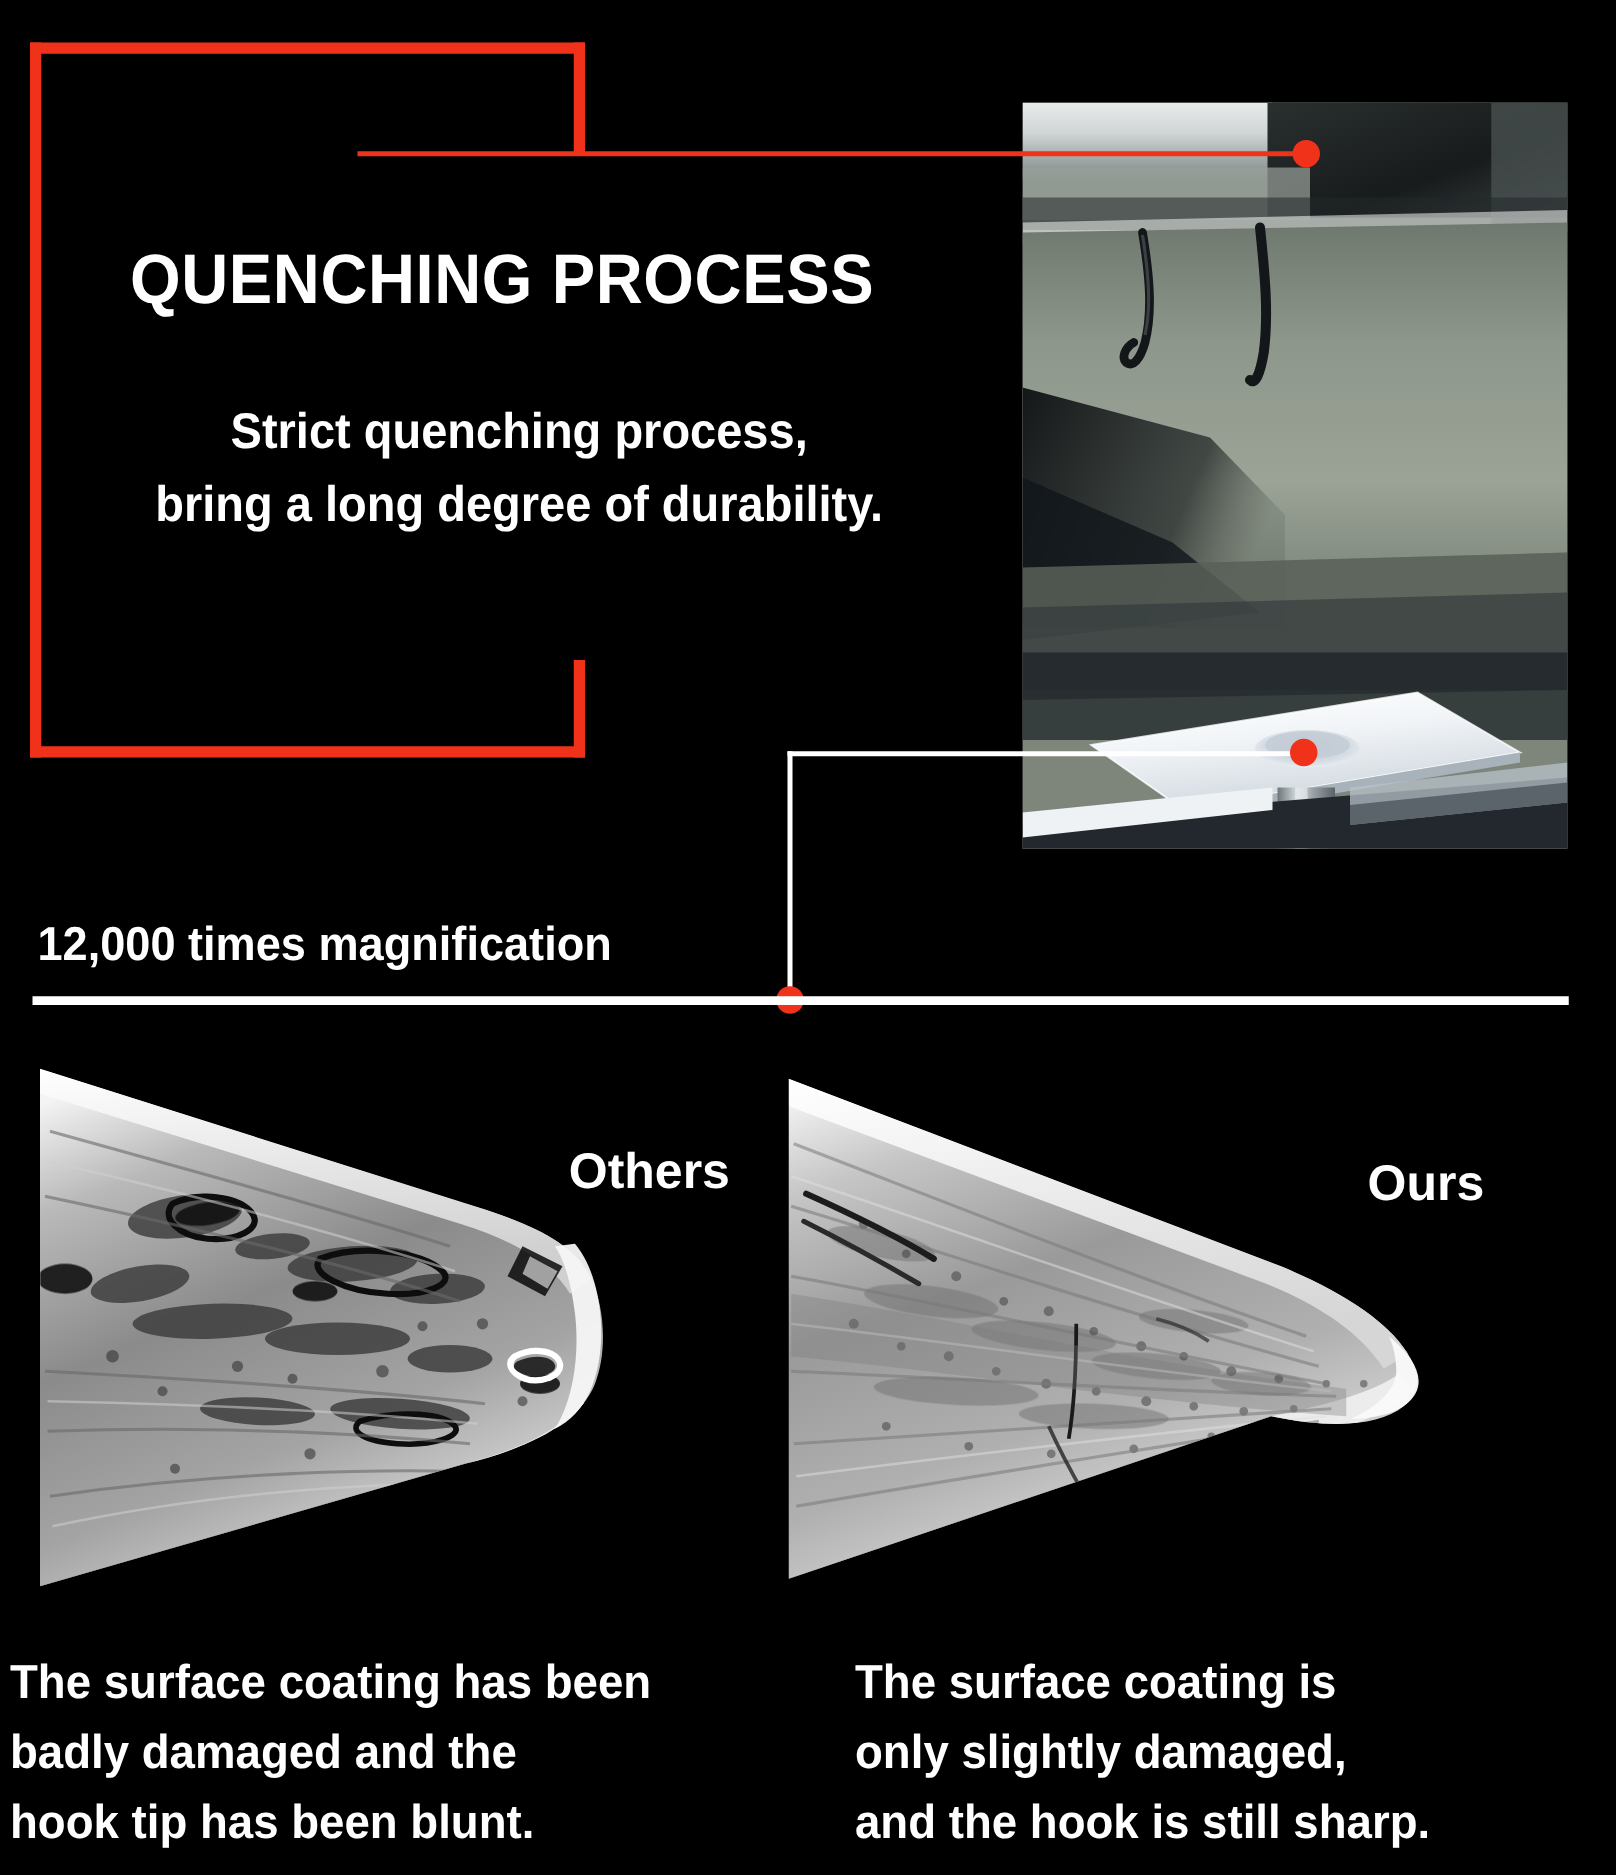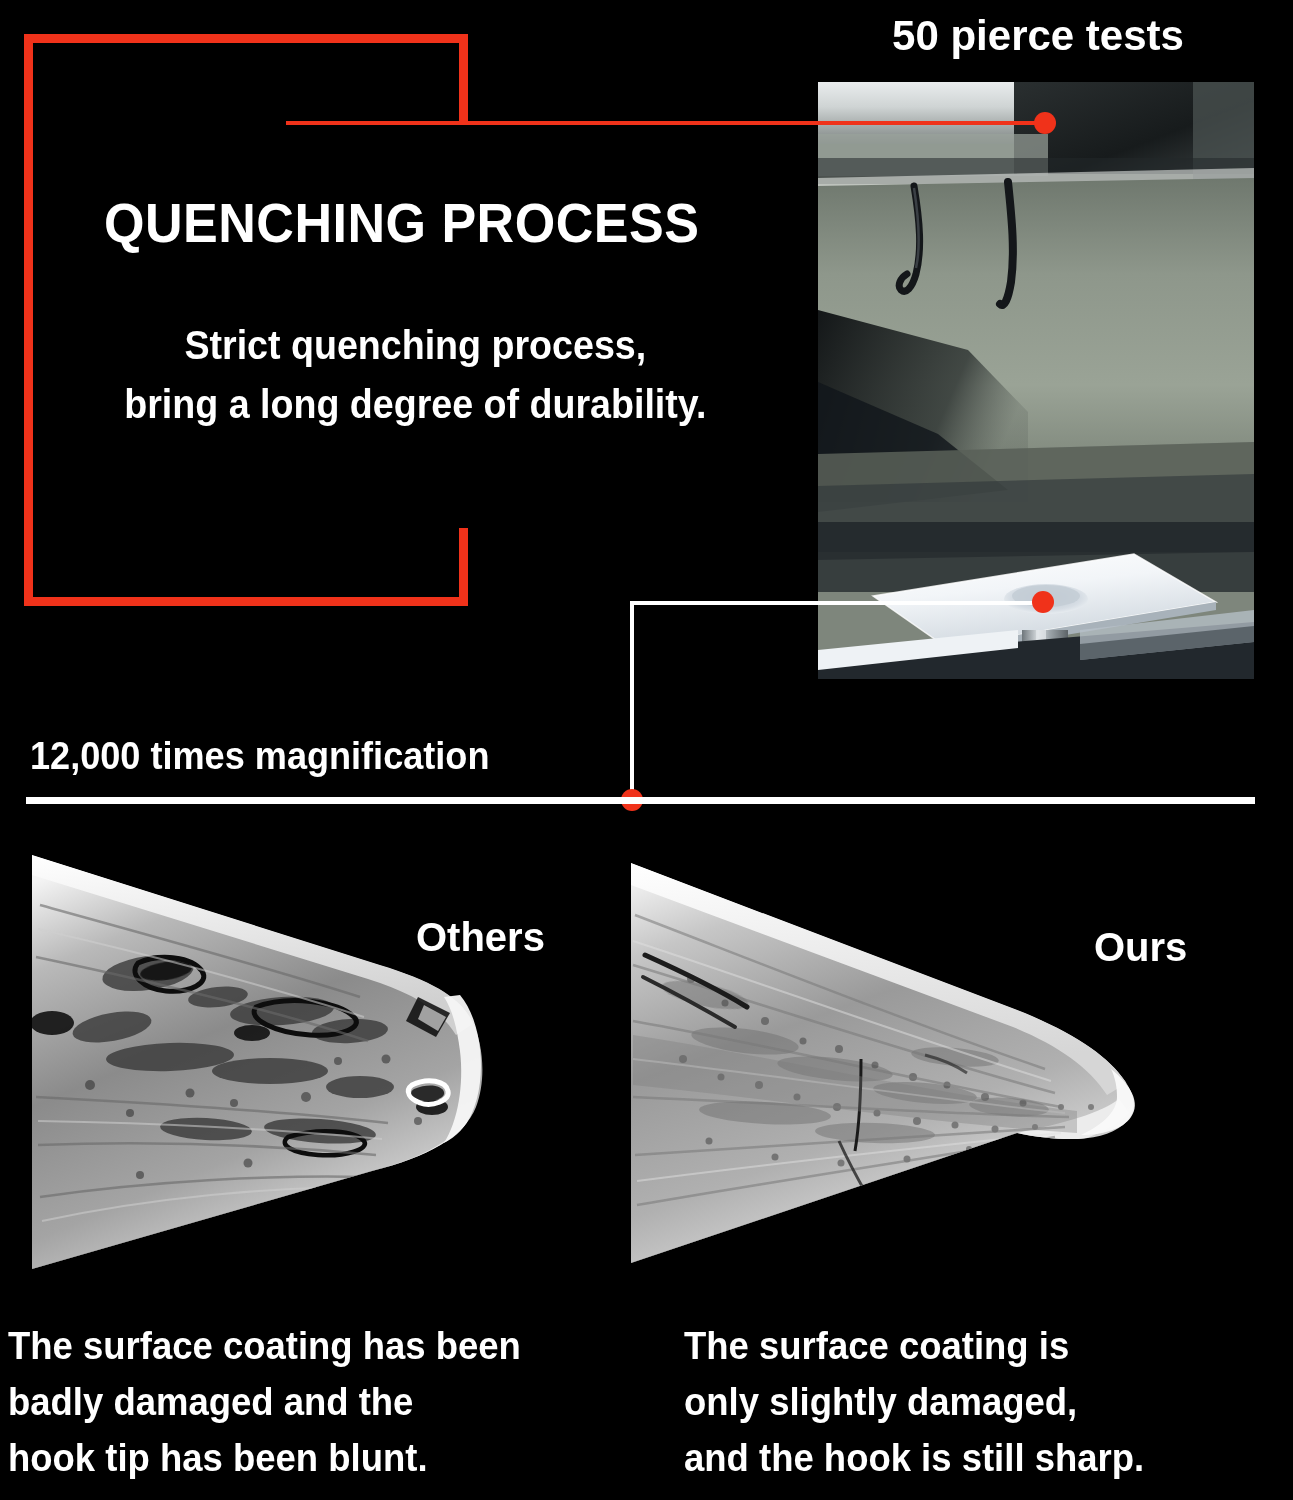--- a/index.html
+++ b/index.html
@@ -133,21 +133,21 @@
   #sem-others { left: 20px;  top: 845px; width: 520px; height: 435px; }
   #sem-ours   { left: 625px; top: 845px; width: 545px; height: 435px; }
 
   .sem-tag {
     position: absolute;
     color: #ffffff;
     font-size: 40px;
     font-weight: 700;
     white-space: nowrap;
   }
-  #tag-others { left: 416px;  top: 915px; }
+  #tag-others { left: 455px;  top: 915px; }
   #tag-ours   { left: 1094px; top: 925px; }
 
   
   .caption {
     position: absolute;
     color: #ffffff;
     font-size: 38px;
     font-weight: 700;
     line-height: 1.48;
     transform: scaleX(0.96);
@@ -168,21 +168,20 @@
   <div class="frame-seg" style="left:459px; top:528px; width:9px;   height:78px;"></div>
   <div class="frame-seg" style="left:24px;  top:597px; width:444px; height:9px;"></div>
 
   <div id="headline">QUENCHING PROCESS</div>
 
   <div id="subhead">
     <div>Strict quenching process,</div>
     <div>bring a long degree of durability.</div>
   </div>
 
-  <div id="pierce-label">50 pierce tests</div>
 
   <div id="photo">
     <svg viewBox="0 0 436 597" preserveAspectRatio="none">
       <defs>
         <linearGradient id="gWallTop" x1="0" y1="0" x2="0" y2="1">
           <stop offset="0%" stop-color="#e9eced"></stop>
           <stop offset="40%" stop-color="#cfd4d4"></stop>
           <stop offset="100%" stop-color="#7d8482"></stop>
         </linearGradient>
         <linearGradient id="gDark" x1="0" y1="0" x2="1" y2="1">

